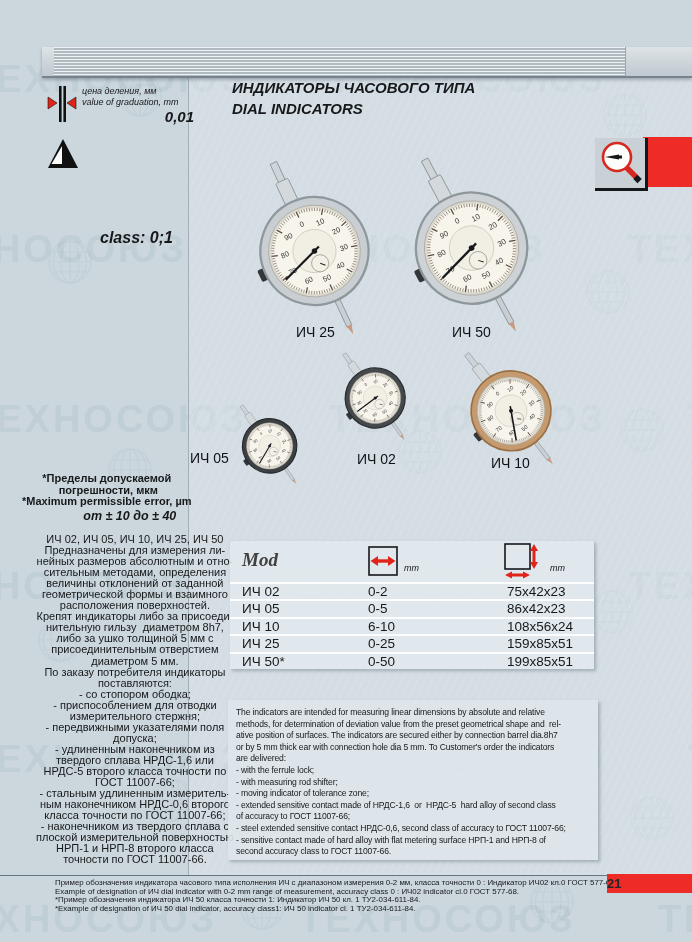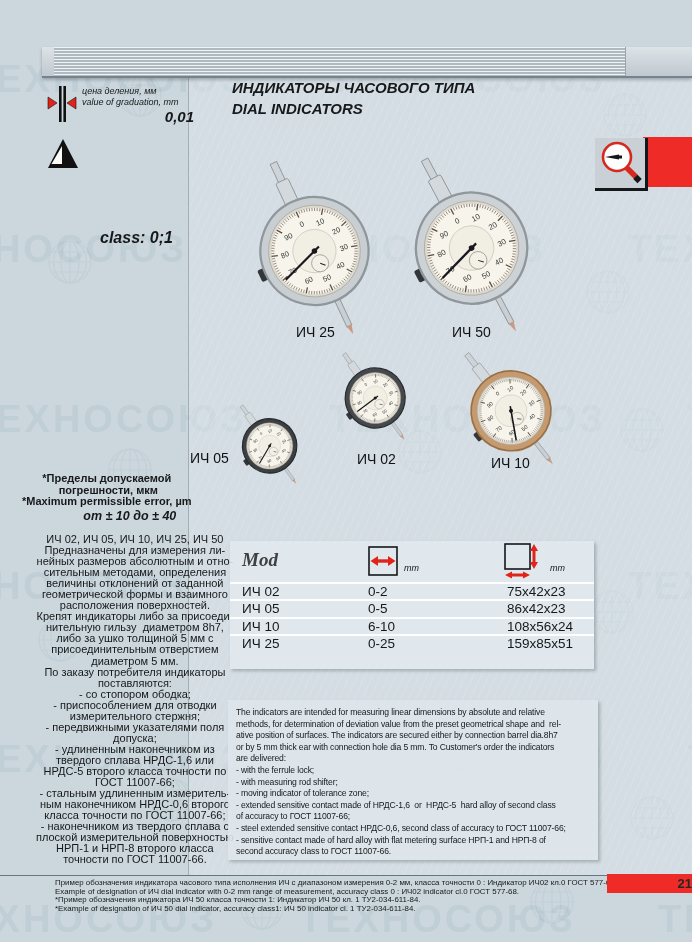--- a/index.html
+++ b/index.html
@@ -69,21 +69,21 @@
   .trow .c3{position:absolute;left:277px;}
   
   #desc-en{position:absolute;left:228px;top:700px;width:370px;height:160px;z-index:3;
            background:rgba(222,230,235,0.9);box-shadow:2px 2px 3px rgba(70,85,95,0.35);
            padding:7px 4px 0 8px;box-sizing:border-box;font-size:8.6px;line-height:11.6px;
            letter-spacing:-0.15px;overflow:hidden;}
   
   #hline{position:absolute;left:0;top:875px;width:692px;height:1px;background:#66757f;z-index:3;}
   #footer-notes{position:absolute;left:55px;top:879px;font-size:7.9px;line-height:8.7px;z-index:3;}
   #page-box{position:absolute;left:607px;top:874px;width:85px;height:19px;background:#ee2b26;z-index:4;
-            text-align:right;font-weight:bold;font-size:13px;line-height:19px;color:#23272b;}
+            text-align:left;font-weight:bold;font-size:13px;line-height:19px;color:#23272b;}
 </style>
 </head>
 <body>
 
 <div id="wm">
   <div class="wm-row" style="top:58px">ТЕХНОСОЮЗ  ТЕХНОСОЮЗ  ТЕХНОСОЮЗ  ТЕХНОСОЮЗ  </div>
   <div class="wm-row" style="top:228px;left:-90px">ТЕХНОСОЮЗ  ТЕХНОСОЮЗ  ТЕХНОСОЮЗ  ТЕХНОСОЮЗ  </div>
   <div class="wm-row" style="top:398px">ТЕХНОСОЮЗ  ТЕХНОСОЮЗ  ТЕХНОСОЮЗ  ТЕХНОСОЮЗ  </div>
   <div class="wm-row" style="top:565px;left:-90px">ТЕХНОСОЮЗ  ТЕХНОСОЮЗ  ТЕХНОСОЮЗ  ТЕХНОСОЮЗ  </div>
   <div class="wm-row" style="top:738px">ТЕХНОСОЮЗ  ТЕХНОСОЮЗ  ТЕХНОСОЮЗ  ТЕХНОСОЮЗ  </div>
@@ -881,20 +881,25 @@
   <div class="trow" style="top:75.5px">
     <span class="c1">ИЧ 10</span>
     <span class="c2">6-10</span>
     <span class="c3">108x56x24</span>
   </div>
   <div class="trow" style="top:93px">
     <span class="c1">ИЧ 25</span>
     <span class="c2">0-25</span>
     <span class="c3">159x85x51</span>
   </div>
+  <div class="trow" style="top:110.5px">
+    <span class="c1">ИЧ 50*</span>
+    <span class="c2">0-50</span>
+    <span class="c3">199x85x51</span>
+  </div>
 </div>
 
 <div id="desc-en" class="pre">The indicators are intended for measuring linear dimensions by absolute and relative
 methods, for determination of deviation value from the preset geometrical shape and  rel-
 ative position of surfaces. The indicators are secured either by connection barrel dia.8h7
 or by 5 mm thick ear with connection hole dia 5 mm. To Customer's order the indicators
 are delivered:
 - with the ferrule lock;
 - with measuring rod shifter;
 - moving indicator of tolerance zone;

